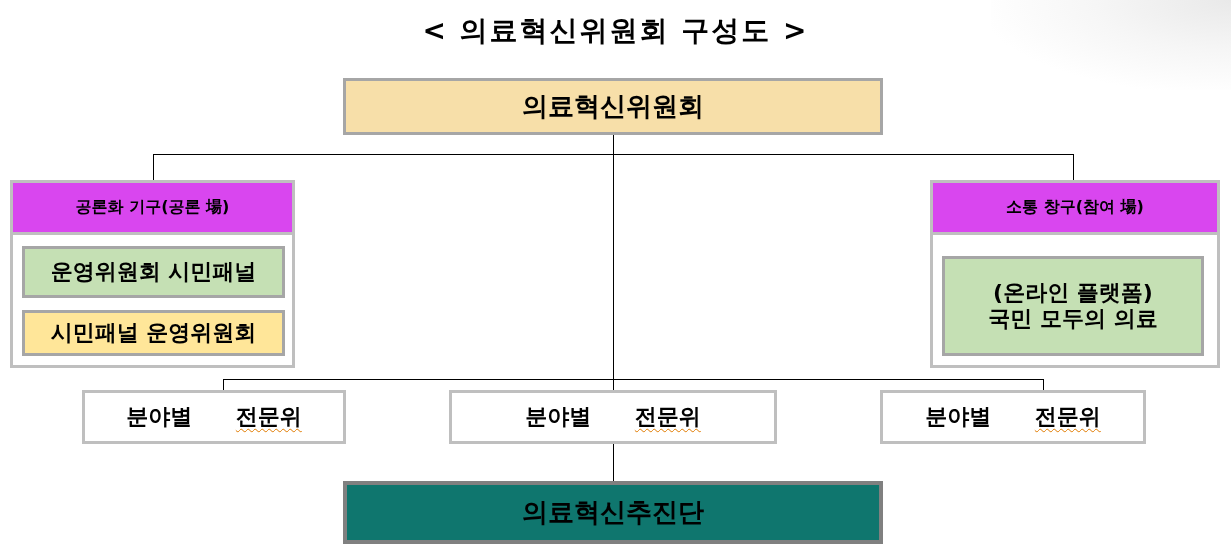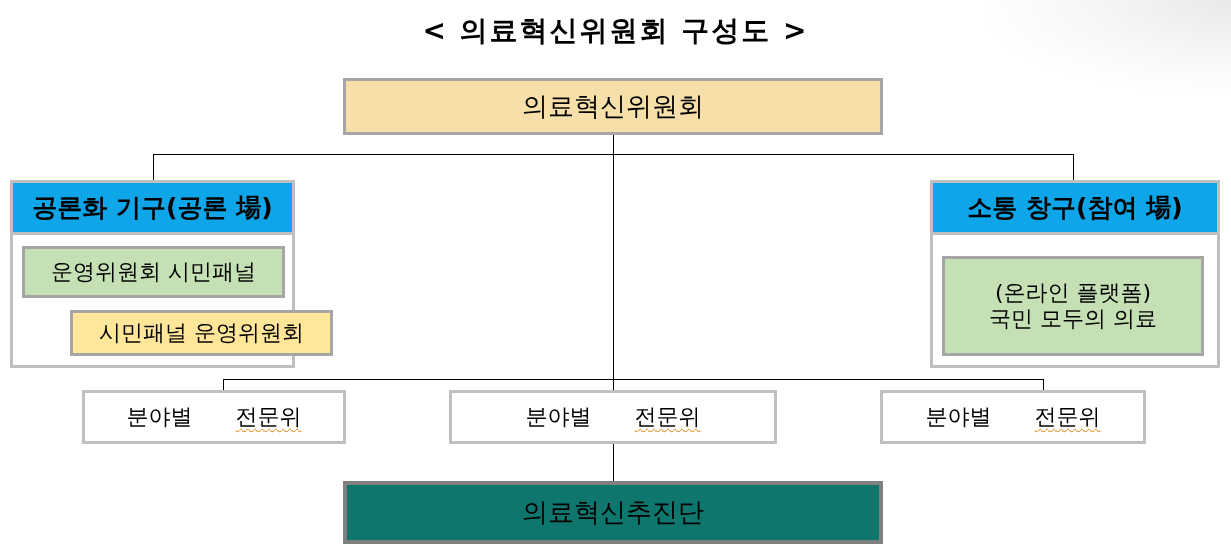--- a/index.html
+++ b/index.html
@@ -13,41 +13,41 @@
     position: absolute; right: 0; top: 0; width: 240px; height: 90px;
     background: radial-gradient(ellipse at top right, #e9e9e9 0%, #f6f6f6 40%, rgba(255,255,255,0) 75%);
   }
   .title {
     position: absolute; left: 0; width: 1231px; top: 12px; text-align: center;
     font-size: 28px; font-weight: bold; letter-spacing: 2px;
   }
   .box {
     position: absolute; box-sizing: border-box; display: flex;
     align-items: center; justify-content: center; text-align: left;
-    font-weight: normal; line-height: 1.2;
+    font-weight: bold; line-height: 1.2;
   }
   .line { position: absolute; background: #000; }
   .hline { height: 1px; }
   .vline { width: 1px; }
 
   #top-box { left: 343px; top: 78px; width: 540px; height: 57px;
     background: #f7dfa9; border: 3px solid #a6a6a6; font-size: 26px; }
 
   .group { position: absolute; box-sizing: border-box; background: #fff; border: 3px solid #bfbfbf; }
   .group-head { position: absolute; left: 0; right: 0; top: 0; height: 49px;
-    background: #0ea5e9; border-bottom: 3px solid #bfbfbf; display: flex;
-    align-items: center; justify-content: center; font-size: 25px; font-weight: bold; }
+    background: #d946ef; border-bottom: 3px solid #bfbfbf; display: flex;
+    align-items: center; justify-content: center; font-size: 16px; font-weight: bold; }
 
   #left-group { left: 10px; top: 180px; width: 285px; height: 188px; }
   #right-group { left: 930px; top: 180px; width: 290px; height: 188px; }
 
   #panel-green { left: 22px; top: 246px; width: 263px; height: 52px;
     background: #c5e0b4; border: 3px solid #a6a6a6; font-size: 22px; }
   #panel-yellow { left: 22px; top: 310px; width: 263px; height: 46px;
-    background: #ffe699; border: 3px solid #a6a6a6; font-size: 22px; margin-left: 48px; }
+    background: #ffe699; border: 3px solid #a6a6a6; font-size: 22px; }
   #platform-box { left: 942px; top: 256px; width: 262px; height: 100px;
     background: #c5e0b4; border: 3px solid #a6a6a6; font-size: 22px; flex-direction: column; }
 
   .sub-box { background: #fff; border: 3px solid #bfbfbf; font-size: 22px; height: 54px; top: 390px; }
   #sub-left { left: 82px; width: 264px; }
   #sub-mid { left: 449px; width: 328px; }
   #sub-right { left: 880px; width: 266px; }
   .spell { text-decoration: underline wavy #e07a00; text-decoration-thickness: 1px; text-underline-offset: 4px; margin-left: 36px; }
 
   #bottom-box { left: 343px; top: 481px; width: 540px; height: 63px;

